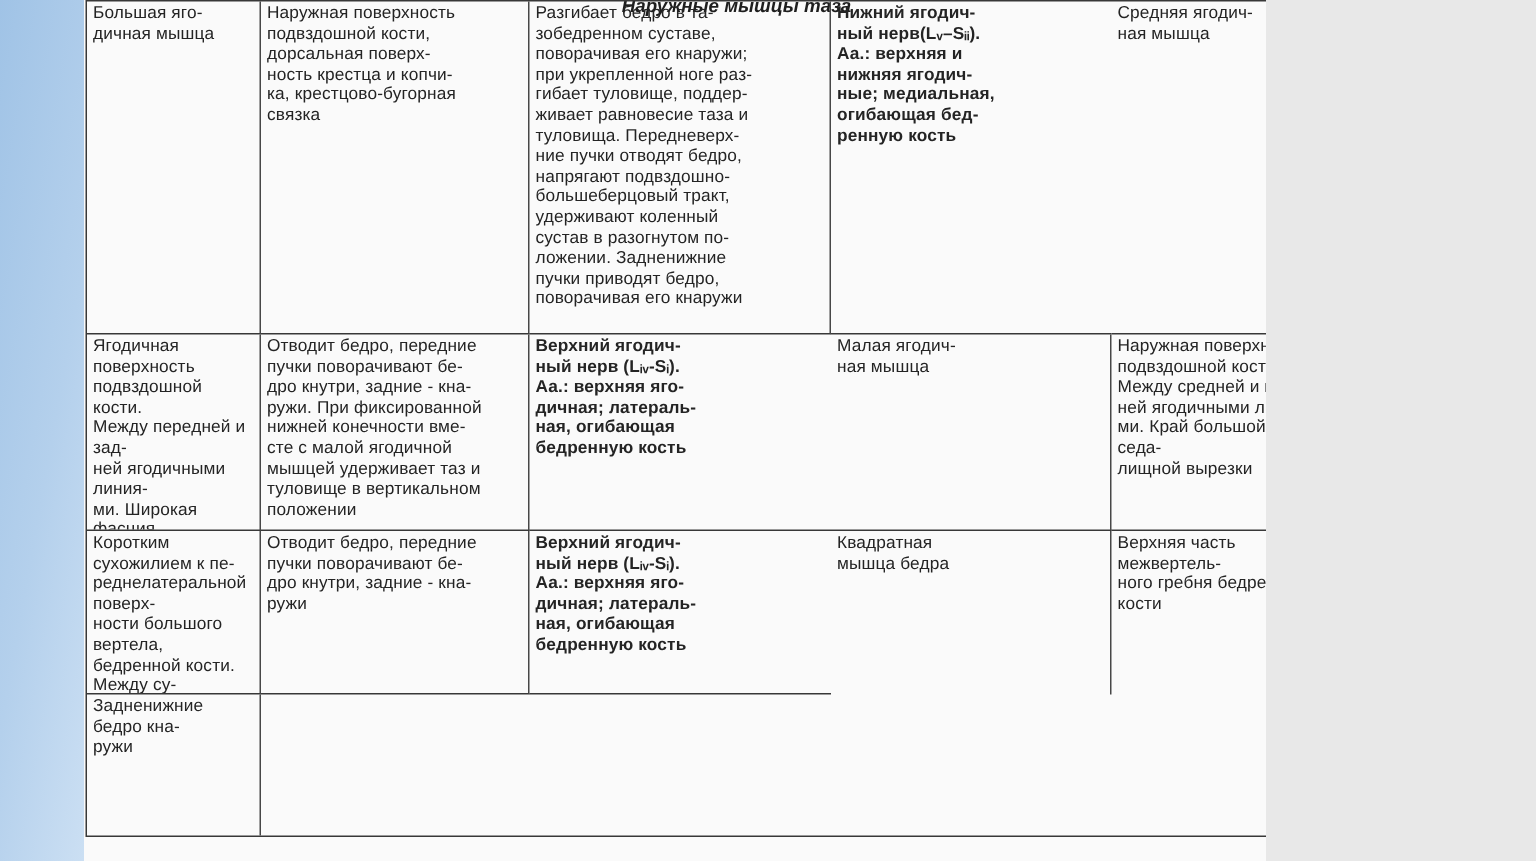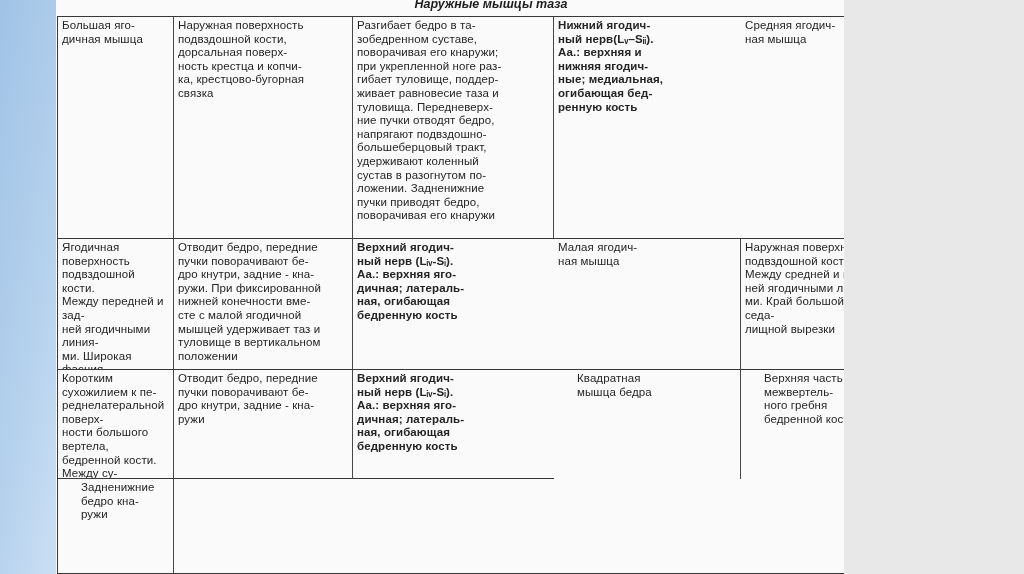--- a/index.html
+++ b/index.html
@@ -17,40 +17,40 @@
     background:radial-gradient(120% 85% at 38% 42%,#d5e6f6 0%,#bdd7f0 55%,#a2c7e9 100%);
   }
   .slide-title{
     position:absolute;left:57px;top:-3px;width:820px;
     padding-left:48px;box-sizing:border-box;
     text-align:center;
     font-style:italic;font-weight:bold;font-size:12.5px;line-height:14px;
     color:#1e1e1e;
   }
   .tbl{
-    position:absolute;left:57px;top:16px;
+    position:absolute;left:57px;top:0;
     display:grid;
     grid-template-columns:116px 179px 201px 187px 137px;
     grid-template-rows:222px 131px 109px 94px;
     border:1.5px solid #383838;
     background:transparent;
   }
   .cell{
     box-sizing:border-box;
     padding:2px 3px 0 4px;
     font-size:11.5px;line-height:13.6px;
     color:#242424;
     white-space:pre-line;
     overflow:hidden;
     border-right:1px solid #474747;
     border-bottom:1.5px solid #383838;
     letter-spacing:0.1px;
   }
   .lastcol{border-right:none;font-weight:bold;}
-  .lastrow{border-bottom:none;margin-left:19px;}
+  .lastrow{border-bottom:none;}
 </style>
 </head>
 <body>
 
 <div id="canvas">
   <div class="band-left"></div>
   <div class="band-right"></div>
 
   <div class="slide-title">Наружные мышцы таза</div>
 

